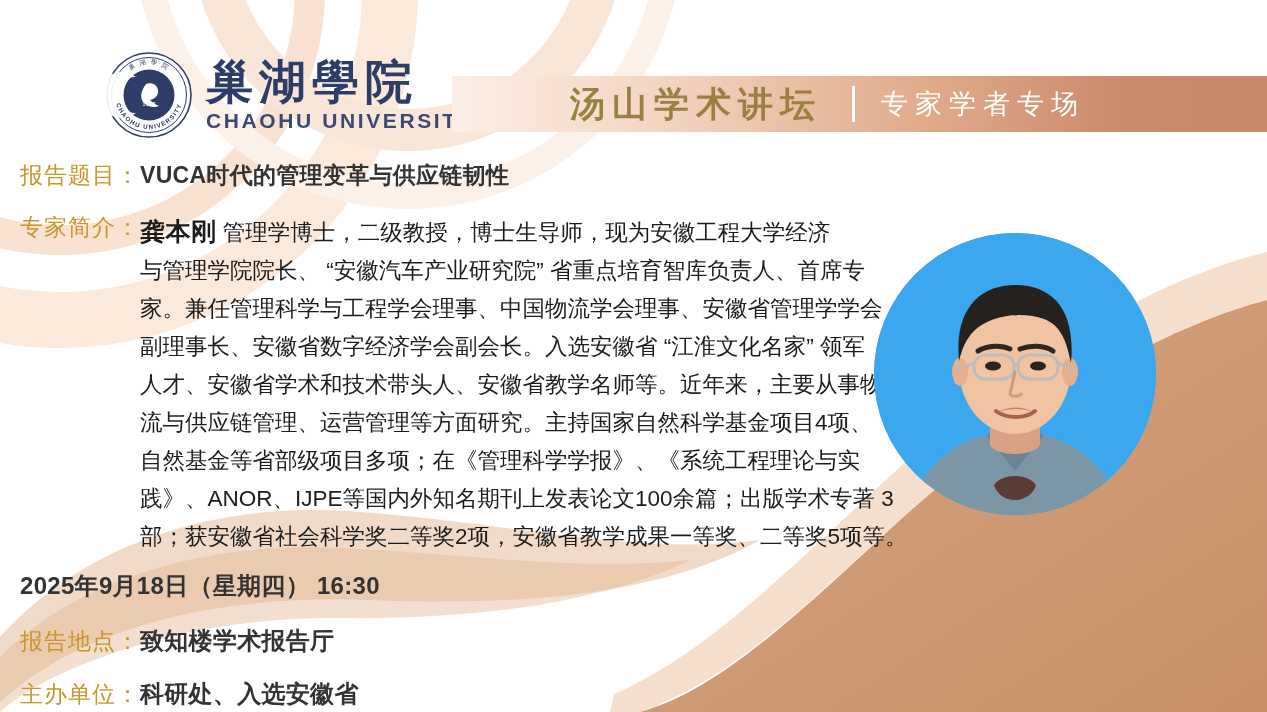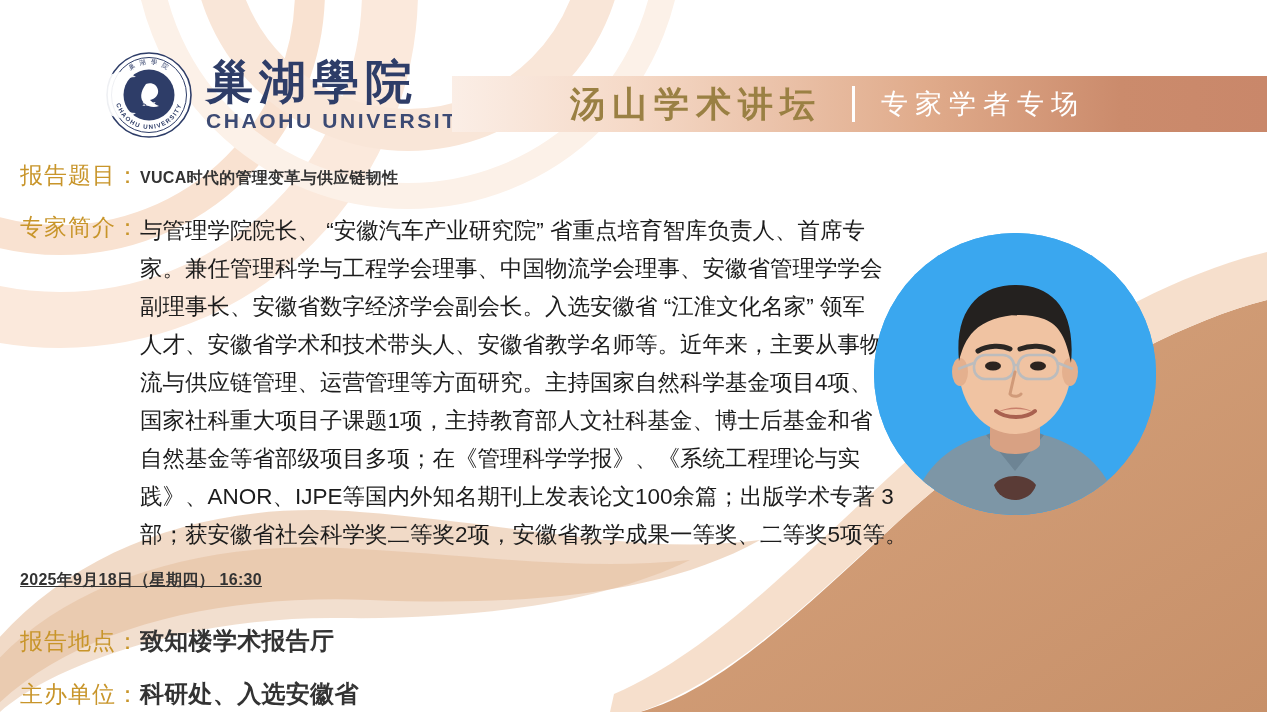--- a/index.html
+++ b/index.html
@@ -61,39 +61,39 @@
     font-size:27px; color:#ffffff; letter-spacing:7px; white-space:nowrap;
   }
 
   
   .row { position:absolute; display:flex; align-items:baseline; white-space:nowrap; }
   .lbl {
     font-size:23px; color:#c8952a; font-weight:400;
     letter-spacing:1px; flex:none;
   }
   .val {
-    font-size:16px; color:#333333; font-weight:700;
+    font-size:23px; color:#333333; font-weight:700;
     letter-spacing:0.3px;
   }
 
   .row-title { left:20px; top:160px;justify-content:space-between; }
 
   .row-bio { left:20px; top:212px; align-items:flex-start; }
   .bio-body { display:flex; flex-direction:column; }
   .bio-line {
     font-size:22.5px; color:#1c1c1c; line-height:38px;
     white-space:nowrap; letter-spacing:0;
   }
   .bio-name { font-weight:700; font-size:25px; letter-spacing:0.5px; }
 
   .row-time  { left:20px; top:570px; }
   .row-place { left:20px; top:625px; }
   .row-host  { left:20px; top:678px; }
 
-  .row-time .val { font-size:16px;text-decoration:underline; }
+  .row-time .val { font-size:24px; }
   .row-place .val, .row-host .val { font-size:24px; }
 
   
   .portrait {
     position:absolute; left:874px; top:233px;
     width:282px; height:282px; border-radius:50%;
     overflow:hidden; background:#3aa7ef;
   }
   .portrait svg { display:block; }
 </style>
@@ -170,26 +170,28 @@
   </div>
 
   <div class="row row-title">
     <span class="lbl">报告题目：</span>
     <span class="val">VUCA时代的管理变革与供应链韧性</span>
   </div>
 
   <div class="row row-bio">
     <span class="lbl">专家简介：</span>
     <span class="bio-body">
+      <span class="bio-line">
+        <b class="bio-name">龚本刚</b><span> 管理学博士，二级教授，博士生导师，现为安徽工程大学经济</span>
+      </span>
       <span class="bio-line">与管理学院院长、 “安徽汽车产业研究院” 省重点培育智库负责人、首席专</span>
       <span class="bio-line">家。兼任管理科学与工程学会理事、中国物流学会理事、安徽省管理学学会</span>
       <span class="bio-line">副理事长、安徽省数字经济学会副会长。入选安徽省 “江淮文化名家” 领军</span>
       <span class="bio-line">人才、安徽省学术和技术带头人、安徽省教学名师等。近年来，主要从事物</span>
       <span class="bio-line">流与供应链管理、运营管理等方面研究。主持国家自然科学基金项目4项、</span>
-      <span class="bio-line">国家社科重大项目子课题1项，主持教育部人文社科基金、博士后基金和省</span>
       <span class="bio-line">自然基金等省部级项目多项；在《管理科学学报》、《系统工程理论与实</span>
       <span class="bio-line">践》、ANOR、IJPE等国内外知名期刊上发表论文100余篇；出版学术专著 3</span>
       <span class="bio-line"> 部；获安徽省社会科学奖二等奖2项，安徽省教学成果一等奖、二等奖5项等。</span>
     </span>
   </div>
 
   <div class="portrait">
     <svg width="282" height="282" viewBox="0 0 282 282">
       <rect x="0" y="0" width="282" height="282" fill="#3aa7ef"></rect>
 

